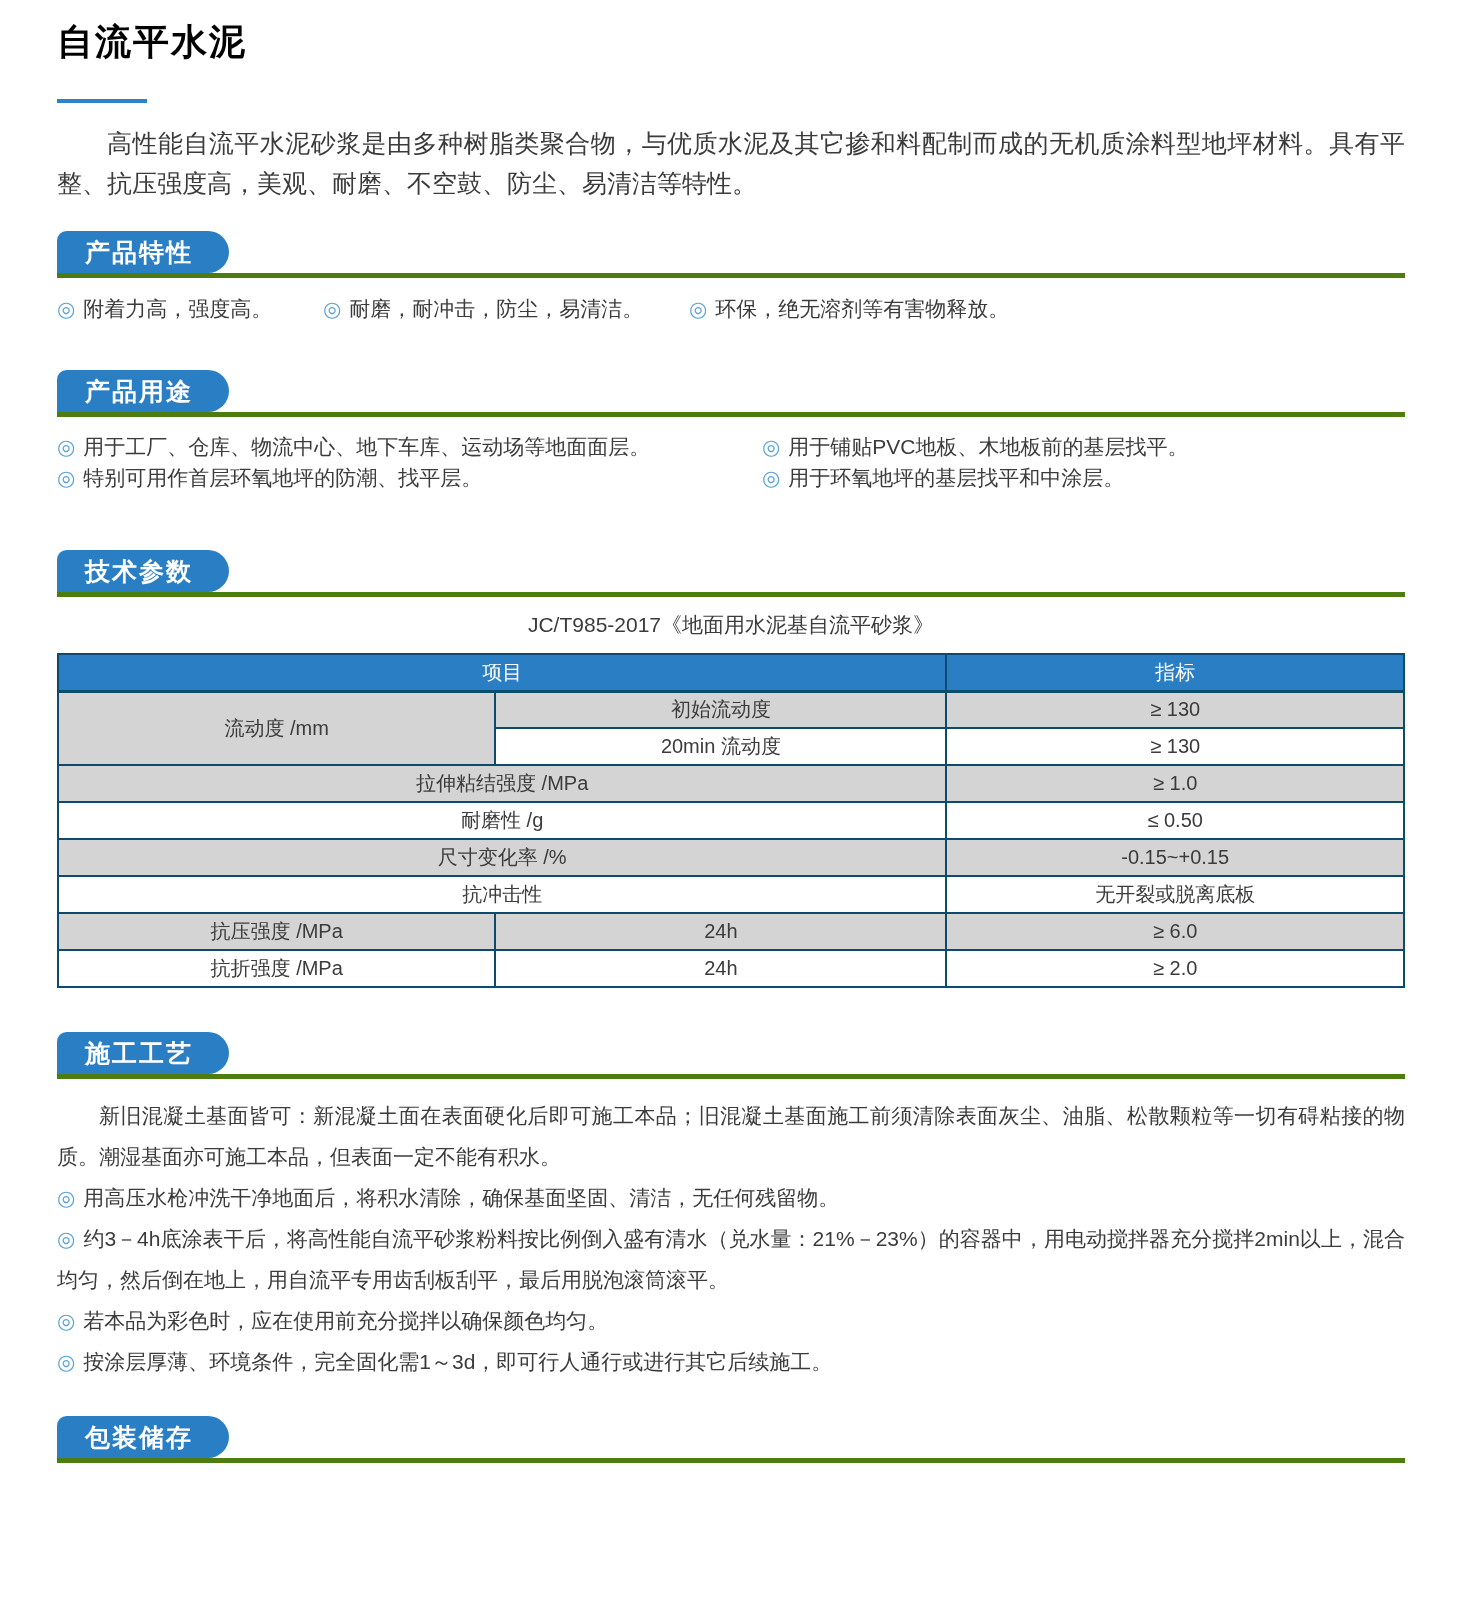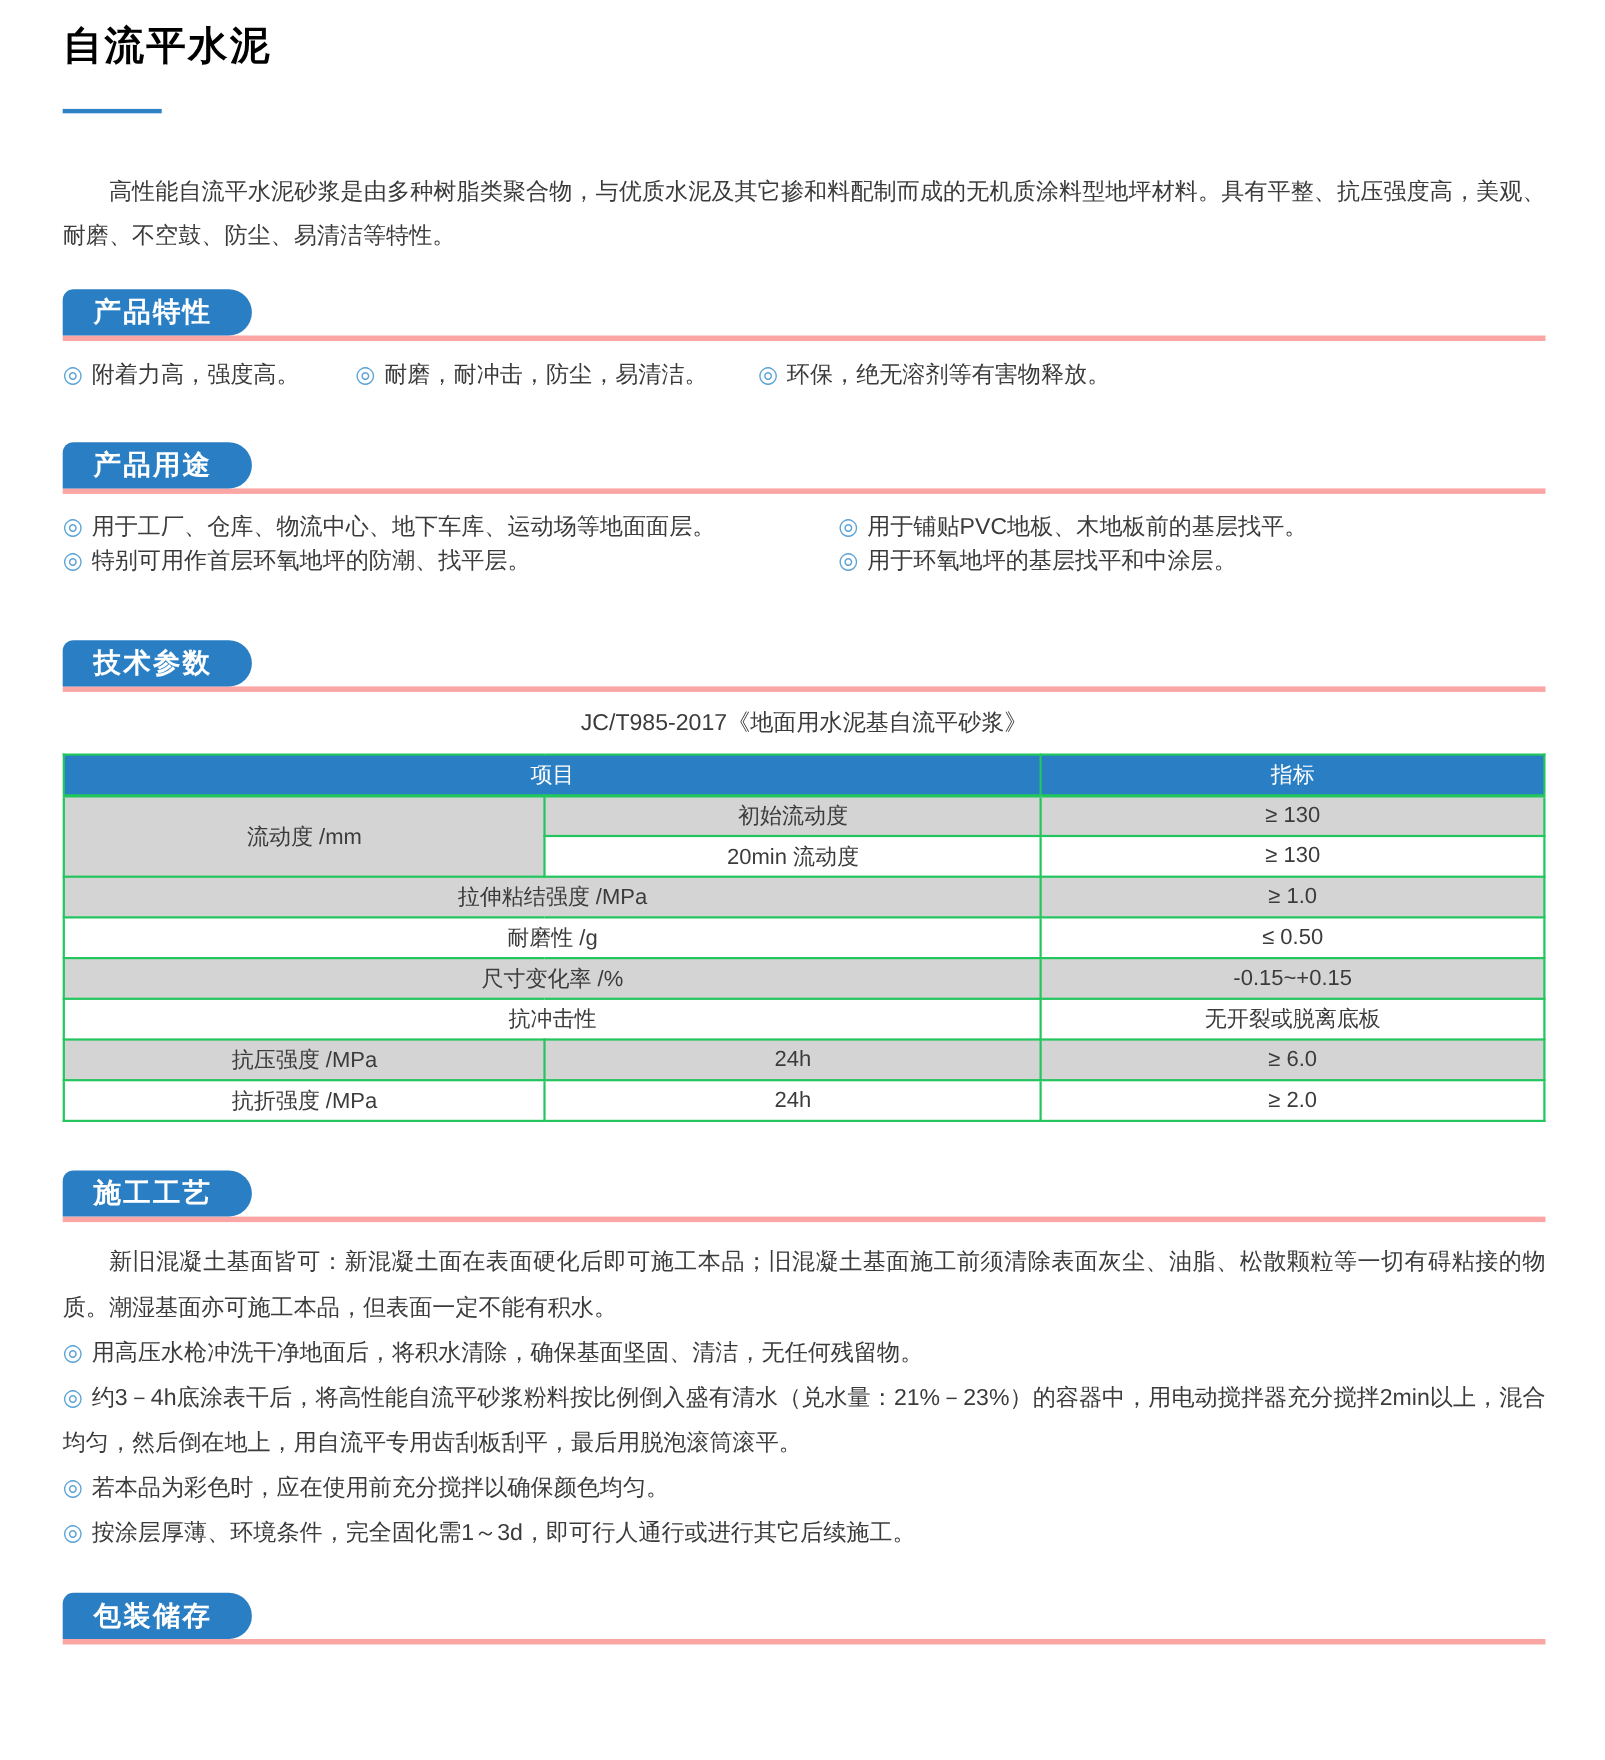--- a/index.html
+++ b/index.html
@@ -20,29 +20,29 @@
     letter-spacing: 2px;
   }
   .title-underline {
     width: 90px;
     height: 4px;
     background: #2e82c6;
     margin-top: 32px;
   }
   
   .intro {
-    margin-top: 52px;
-    font-size: 21px;
+    margin-top: 20px;
+    font-size: 25px;
     line-height: 40px;
     text-align: justify;
     text-indent: 2em;
   }
   
   .sec-header {
-    border-bottom: 5px solid #fca5a5;
+    border-bottom: 5px solid #4d7c0f;
     line-height: 0;
   }
   .sec-tab {
     display: inline-block;
     background: #2a7fc4;
     color: #ffffff;
     font-size: 25px;
     font-weight: bold;
     line-height: 42px;
     padding: 0 36px 0 28px;
@@ -82,21 +82,21 @@
     font-size: 21px;
     color: #3b3b3b;
   }
   table.spec {
     margin-top: 14px;
     width: 100%;
     border-collapse: collapse;
     table-layout: fixed;
   }
   table.spec th, table.spec td {
-    border: 2px solid #22c55e;
+    border: 2px solid #0c4a6e;
     text-align: center;
     font-size: 20px;
     font-weight: normal;
     height: 37px;
     padding: 0 6px;
   }
   table.spec thead th {
     background: #2a7fc4;
     color: #ffffff;
     border-bottom-width: 3px;

